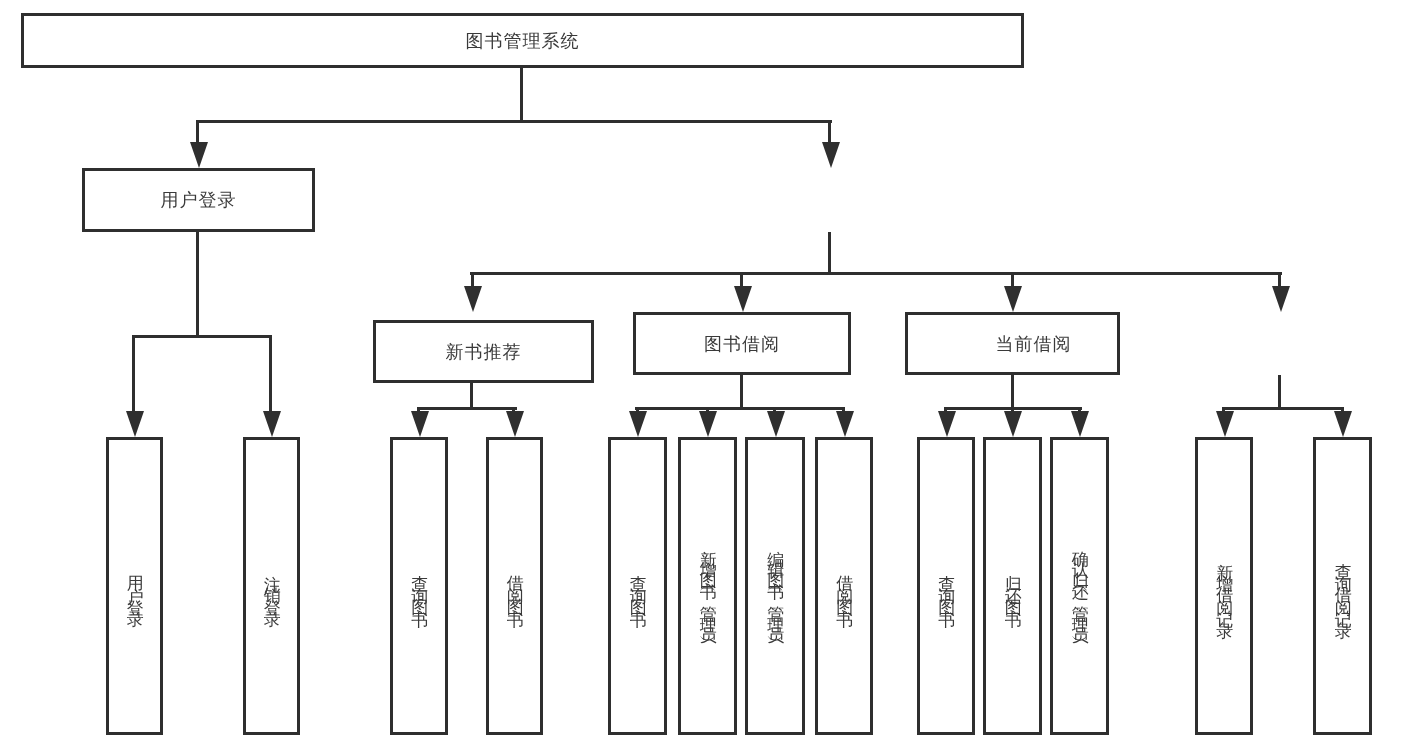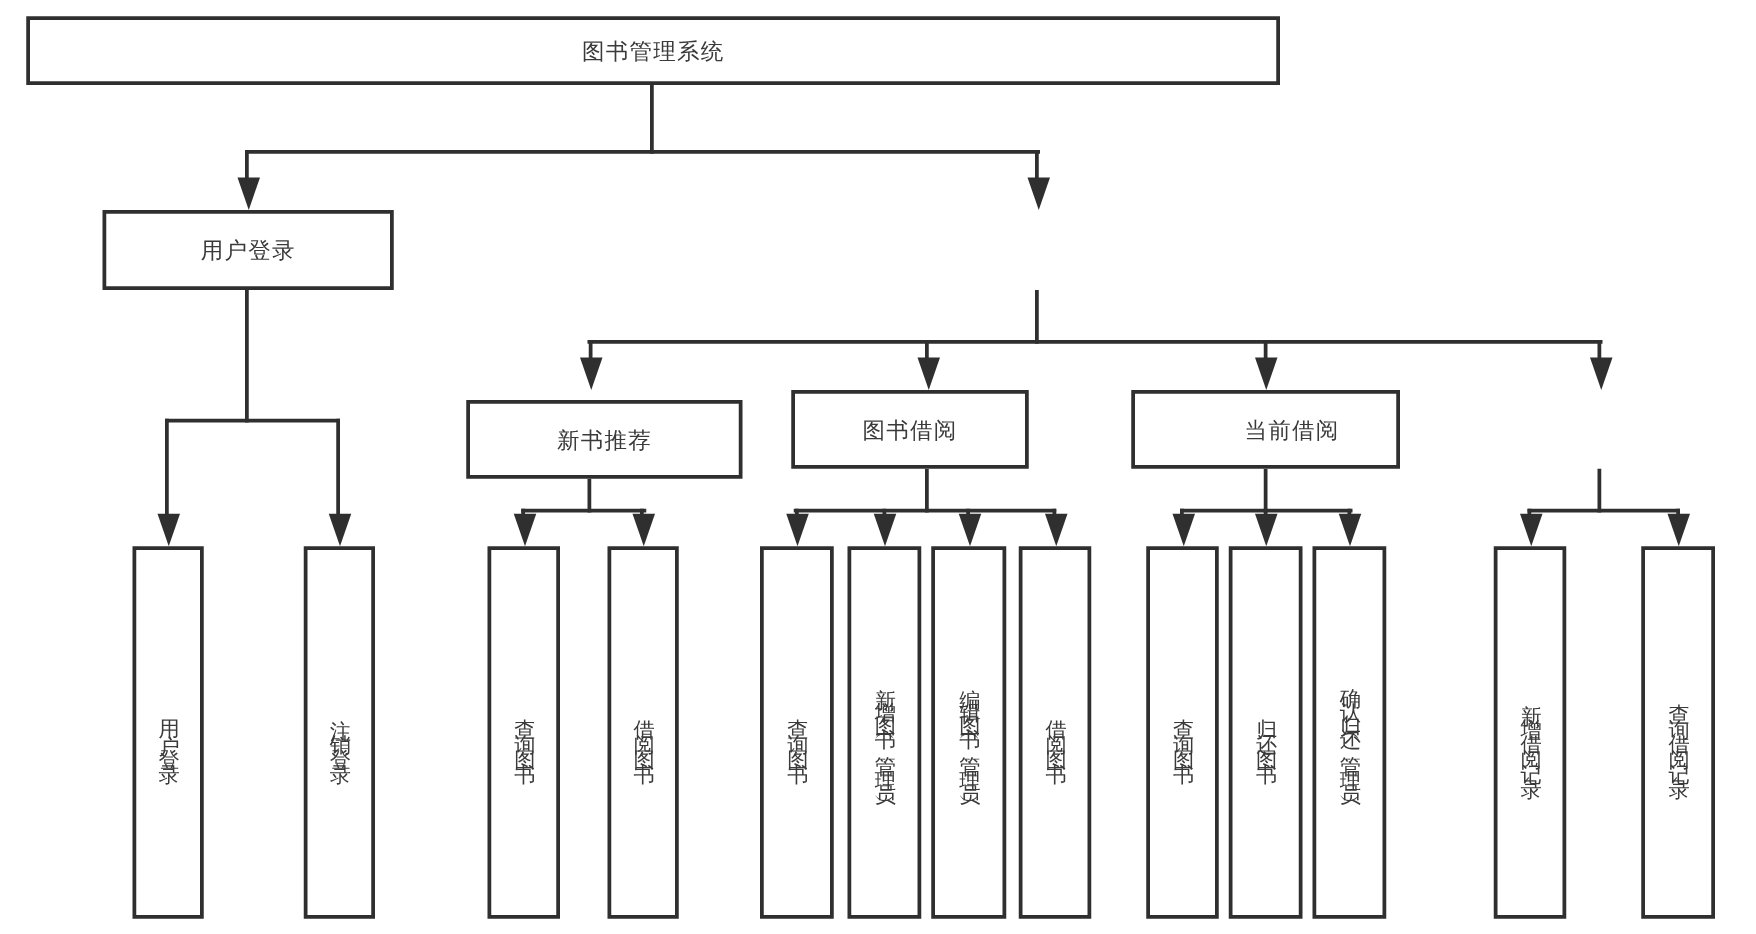--- a/index.html
+++ b/index.html
@@ -83,21 +83,21 @@
   <div class="vline" style="left:196px;top:232px;height:106px;"></div>
   <div class="hline" style="left:132px;top:335px;width:140px;"></div>
   <div class="vline" style="left:132px;top:335px;height:82px;"></div>
   <div class="arrow-down" style="left:126px;top:411px;"></div>
   <div class="vline" style="left:269px;top:335px;height:82px;"></div>
   <div class="arrow-down" style="left:263px;top:411px;"></div>
 
   <div class="box" style="left:362px;top:320px;width:221px;height:63px;margin-left:11px;">
     <span>新书推荐</span>
   </div>
-  <div class="box" style="left:633px;top:312px;width:190px;height:63px;">
+  <div class="box" style="left:633px;top:312px;width:218px;height:63px;">
     <span>图书借阅</span>
   </div>
   <div class="box" style="left:905px;top:312px;width:215px;height:63px;padding-left:42px;">
     <span>当前借阅</span>
   </div>
 
   <div class="vline" style="left:470px;top:375px;height:35px;"></div>
   <div class="hline" style="left:417px;top:407px;width:100px;"></div>
   <div class="vline" style="left:417px;top:407px;height:8px;"></div>
   <div class="arrow-down" style="left:411px;top:411px;"></div>

